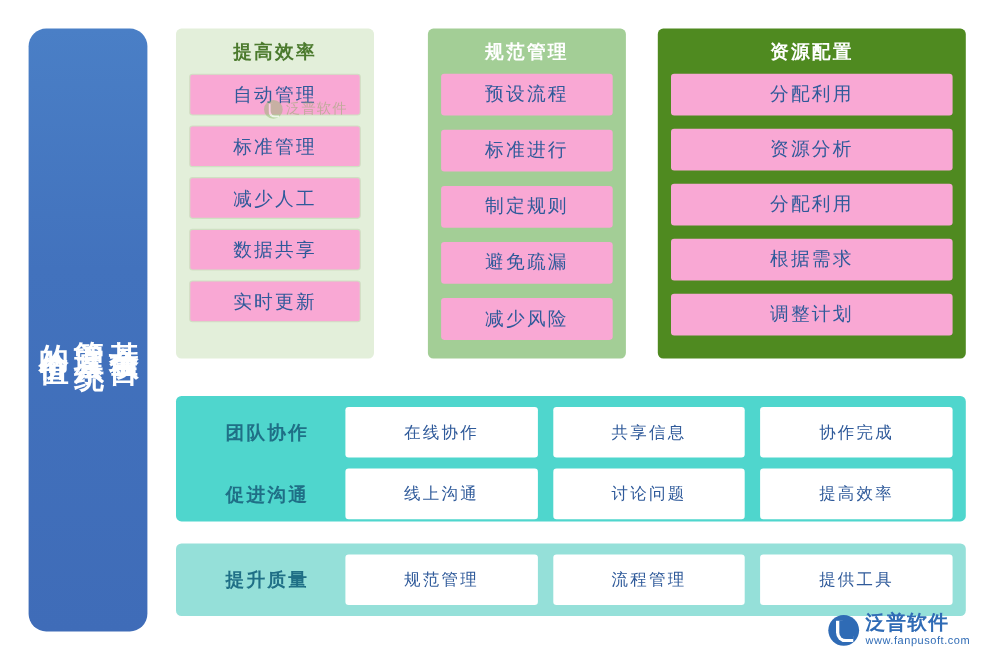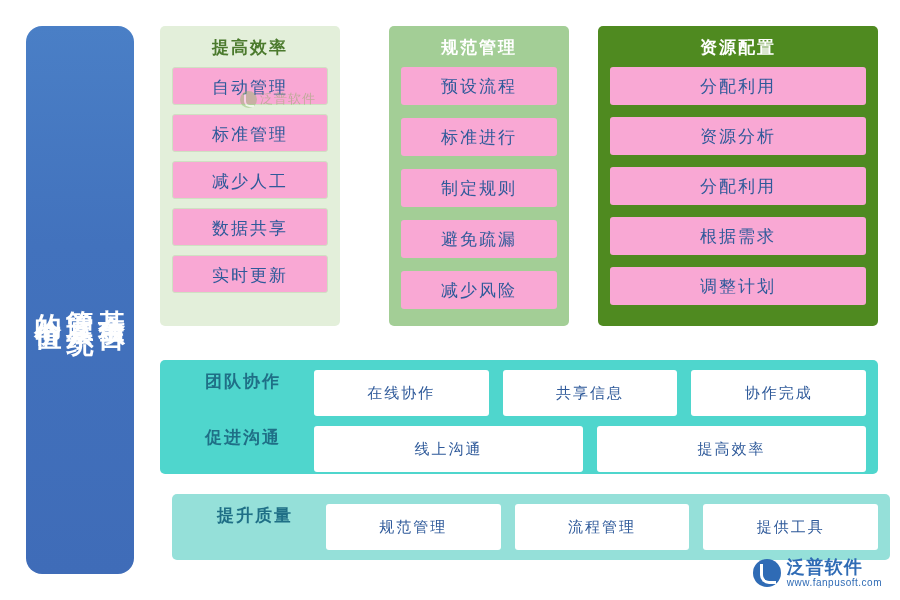--- a/index.html
+++ b/index.html
@@ -127,31 +127,32 @@
     top: 360px;
     width: 718px;
     height: 114px;
     background: #4fd6cd;
     border-radius: 5px;
     box-sizing: border-box;
     padding: 10px 12px;
   }
   #band2 {
     position: absolute;
-    left: 172px;
+    left: 160px;
     top: 494px;
     width: 718px;
     height: 66px;
     background: #95e0d9;
     border-radius: 5px;
     box-sizing: border-box;
     padding: 10px 12px;
   }
   .band-row {
     display: flex;
+    align-items: center;
     height: 46px;
     margin-bottom: 10px;
   }
   .band-row:last-child { margin-bottom: 0; }
   .row-label {
     width: 142px;
     text-align: center;
     font-size: 17px;
     font-weight: bold;
     letter-spacing: 2px;
@@ -297,20 +298,21 @@
   <div id="band1">
     <div class="band-row">
       <div class="row-label">团队协作</div>
       <div class="band-chip">在线协作</div>
       <div class="band-chip">共享信息</div>
       <div class="band-chip">协作完成</div>
     </div>
     <div class="band-row">
       <div class="row-label">促进沟通</div>
       <div class="band-chip">线上沟通</div>
+      <div class="band-chip">讨论问题</div>
       <div class="band-chip">提高效率</div>
     </div>
   </div>
 
   <div id="band2">
     <div class="band-row">
       <div class="row-label">提升质量</div>
       <div class="band-chip">规范管理</div>
       <div class="band-chip">流程管理</div>
       <div class="band-chip">提供工具</div>

